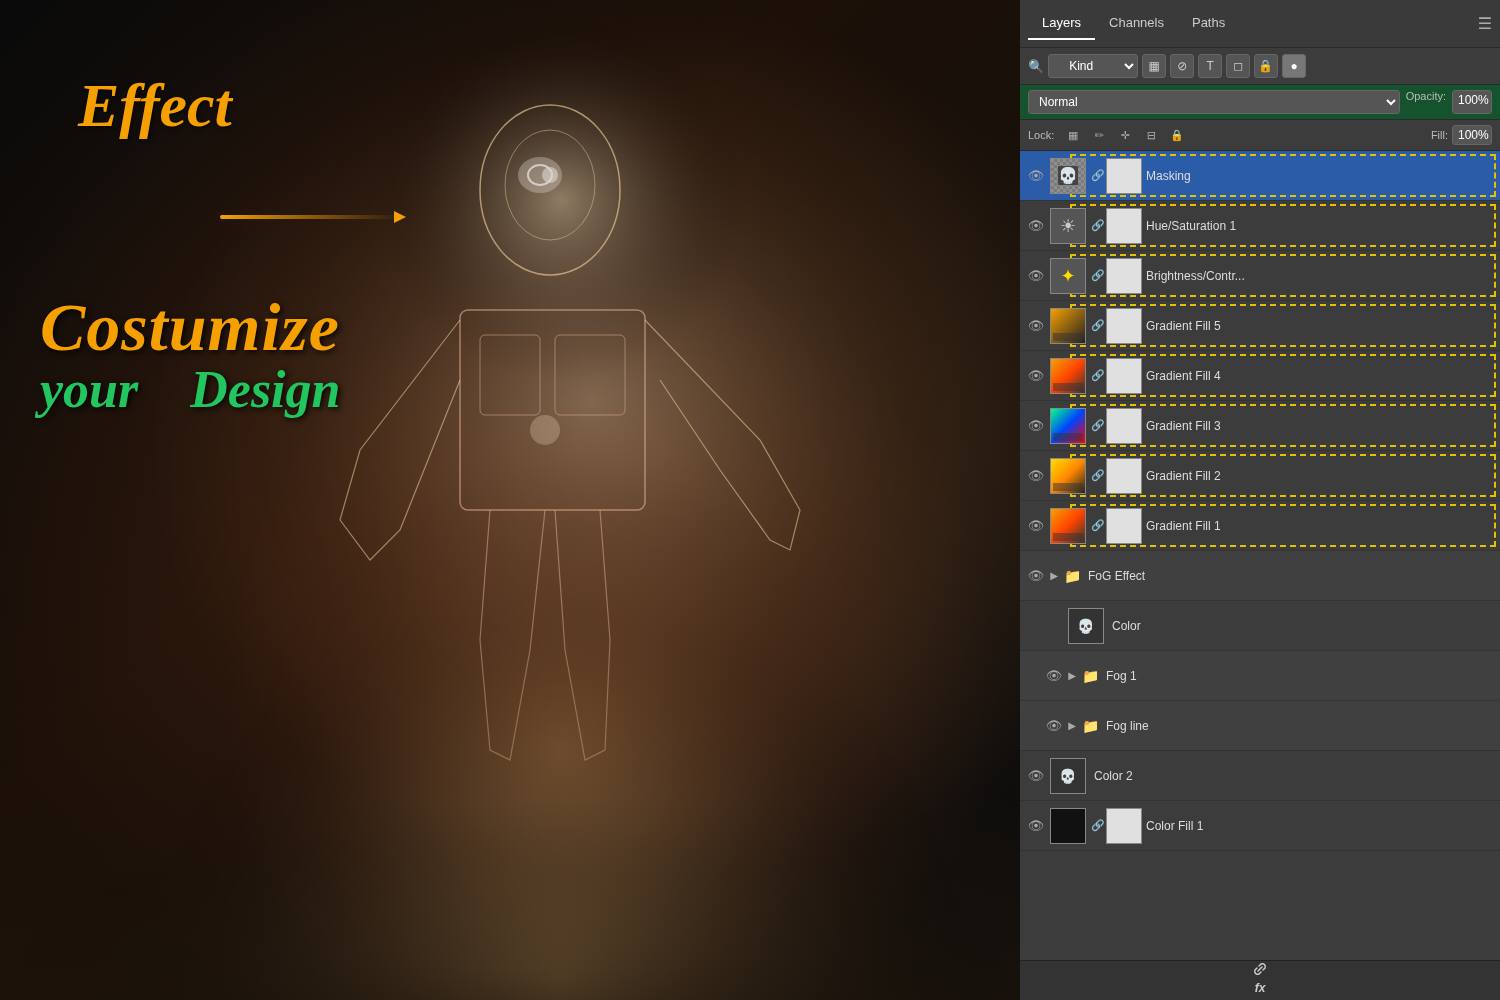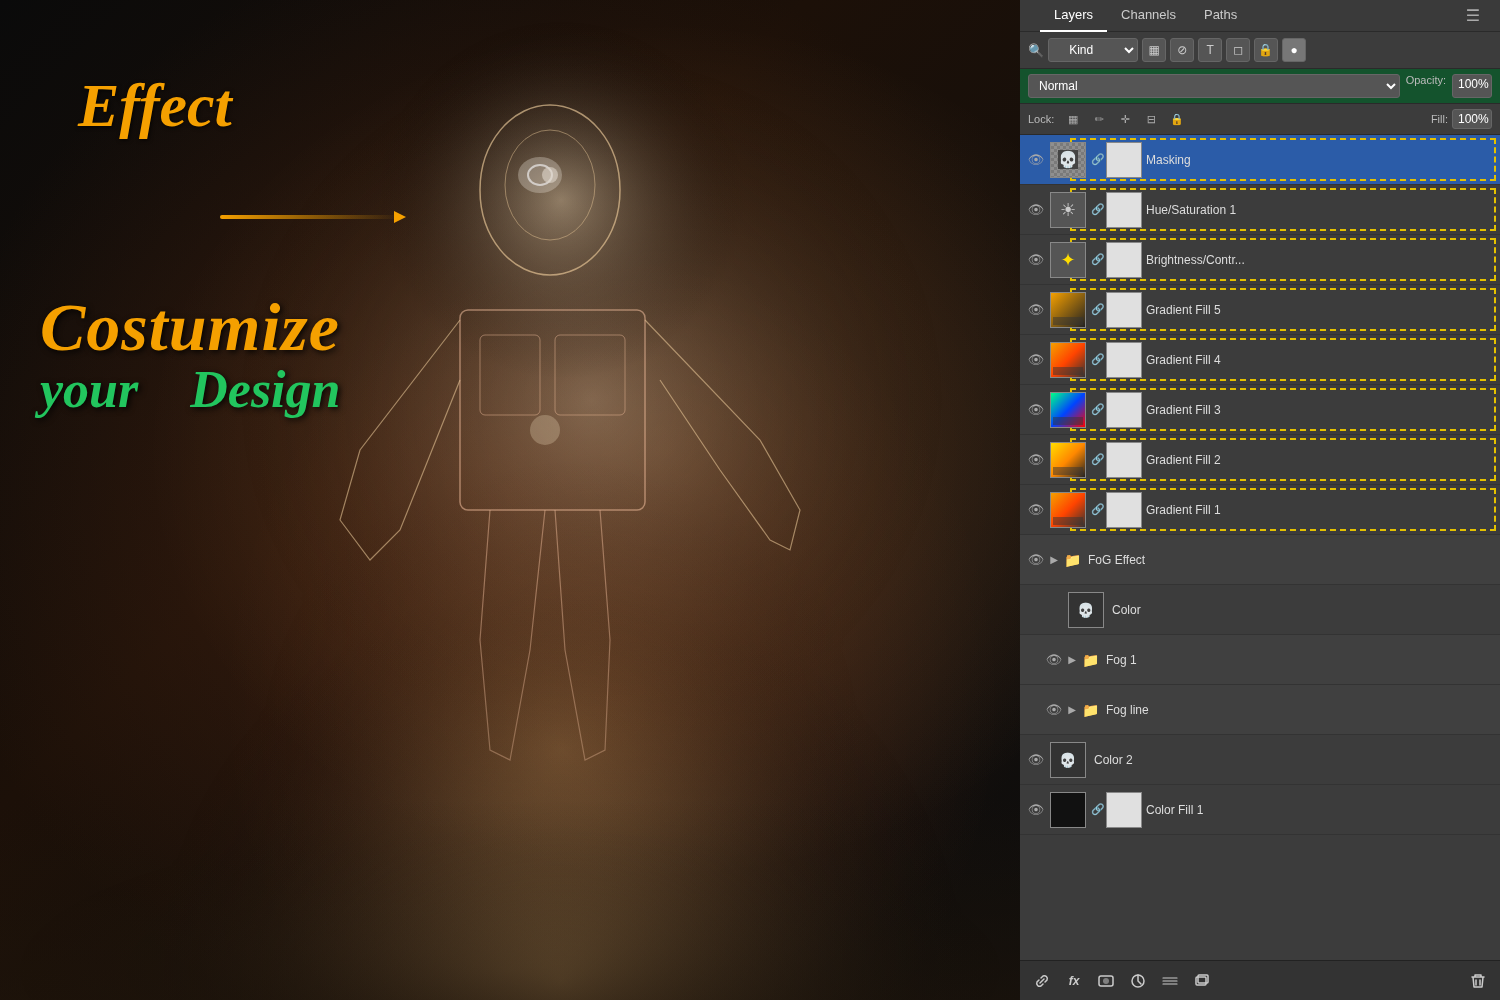--- a/index.html
+++ b/index.html
@@ -124,22 +124,22 @@
       display: flex;
       flex-direction: column;
     }
 
     
     .panel-tabs {
       display: flex;
       align-items: center;
       background: #3a3a3a;
       border-bottom: 1px solid #2a2a2a;
-      height: 32px;
-      padding: 0 20px;
+      height: 48px;
+      padding: 0 8px;
     }
 
     .panel-tab {
       padding: 8px 14px;
       font-size: 13px;
       color: #ccc;
       cursor: pointer;
       border-bottom: 2px solid transparent;
     }
 
@@ -460,20 +460,21 @@
 
     
     .layers-toolbar {
       height: 40px;
       background: #333;
       display: flex;
       align-items: center;
       padding: 0 8px;
       gap: 4px;
       border-top: 1px solid #222;
+      flex-direction: column;
     }
 
     .toolbar-btn {
       width: 28px;
       height: 28px;
       display: flex;
       align-items: center;
       justify-content: center;
       color: #ccc;
       font-size: 14px;

